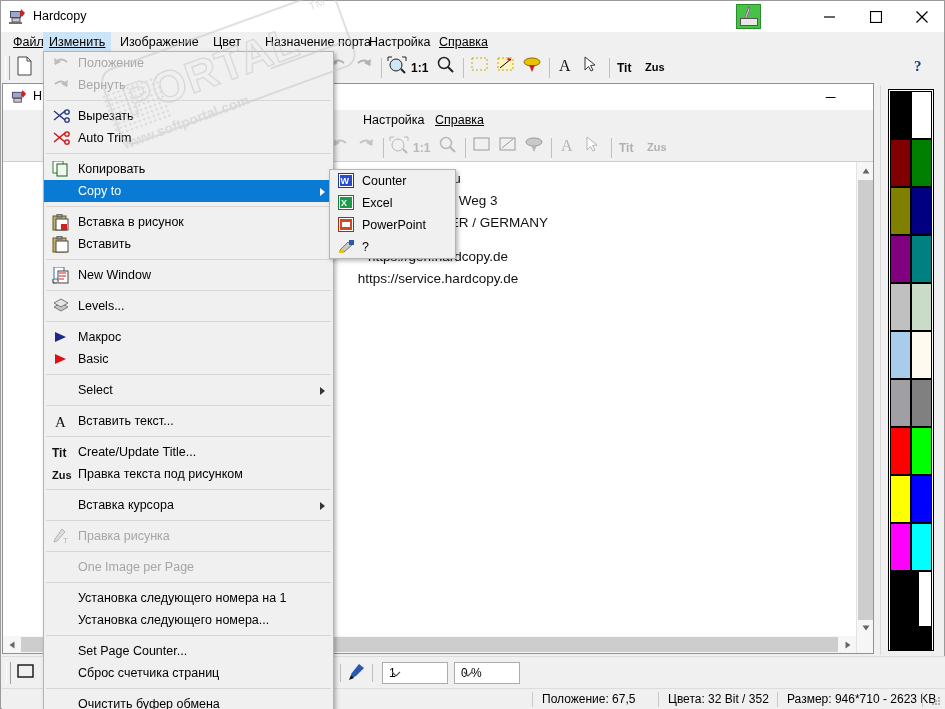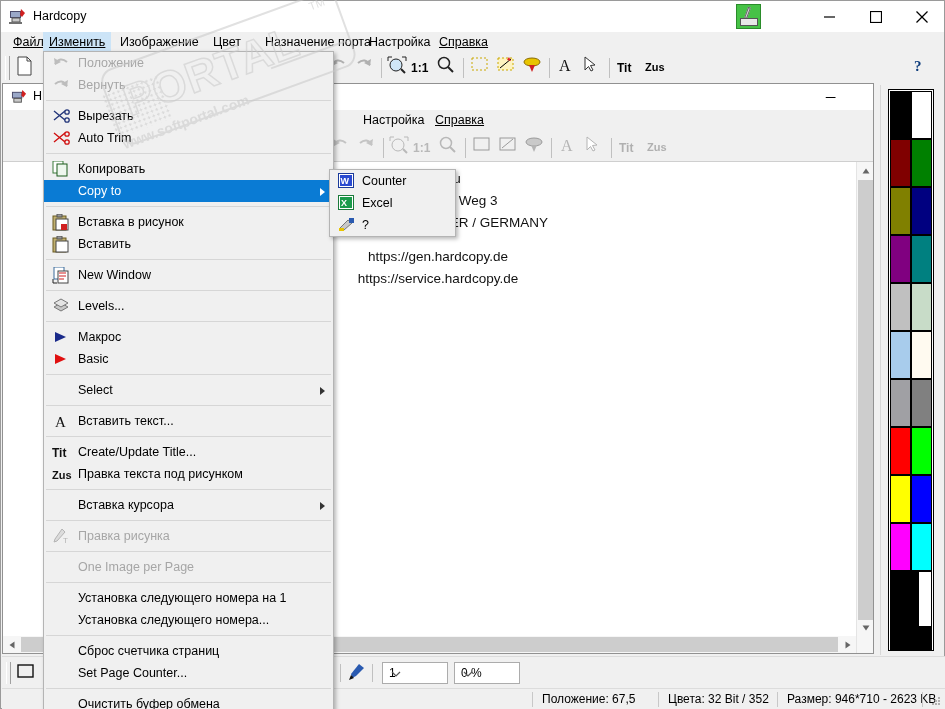--- a/index.html
+++ b/index.html
@@ -742,24 +742,24 @@
 
     <div class="mi">
       <span class="ml">Установка следующего номера на 1</span>
     </div>
     <div class="mi">
       <span class="ml">Установка следующего номера...</span>
     </div>
     <div class="msep"></div>
 
     <div class="mi">
+      <span class="ml">Set Page Counter...</span>
+    </div>
+    <div class="mi">
       <span class="ml">Сброс счетчика страниц</span>
-    </div>
-    <div class="mi">
-      <span class="ml">Set Page Counter...</span>
     </div>
     <div class="msep"></div>
 
     <div class="mi">
       <span class="ml">Очистить буфер обмена</span>
     </div>
   </div>
 
   <div class="popup" style="left:328px; top:168px; width:127px;">
     <div class="mi" style="padding-left:32px">
@@ -774,20 +774,30 @@
     </div>
     <div class="mi" style="padding-left:32px">
       <span class="ic">
         <svg width="16" height="15">
             <rect x="0.5" y="0.5" width="15" height="14" fill="#fff" stroke="#1a7a3a"></rect>
             <rect x="2" y="2" width="12" height="11" fill="#1a9a4a"></rect>
             <text x="3" y="11" font-family="Liberation Sans, sans-serif" font-size="9" font-weight="bold" fill="#fff">X</text>
           </svg>
       </span>
       <span class="ml">Excel</span>
+    </div>
+    <div class="mi" style="padding-left:32px">
+      <span class="ic">
+        <svg width="16" height="15">
+            <rect x="0.5" y="0.5" width="15" height="14" fill="#fff" stroke="#aa2a10"></rect>
+            <rect x="2" y="2" width="12" height="11" fill="#d04a20"></rect>
+            <rect x="4" y="5" width="8" height="5" fill="#fff"></rect>
+          </svg>
+      </span>
+      <span class="ml">PowerPoint</span>
     </div>
     <div class="mi" style="padding-left:32px">
       <span class="ic">
         <svg width="18" height="15">
             <path d="M2 11 L10 3 L14 6 L6 13 Z" fill="#c8c8c8" stroke="#777"></path>
             <rect x="11" y="1" width="5" height="5" fill="#2a5ab0"></rect>
             <rect x="1" y="11" width="5" height="3" fill="#e8c400"></rect>
           </svg>
       </span>
       <span class="ml">?</span>

